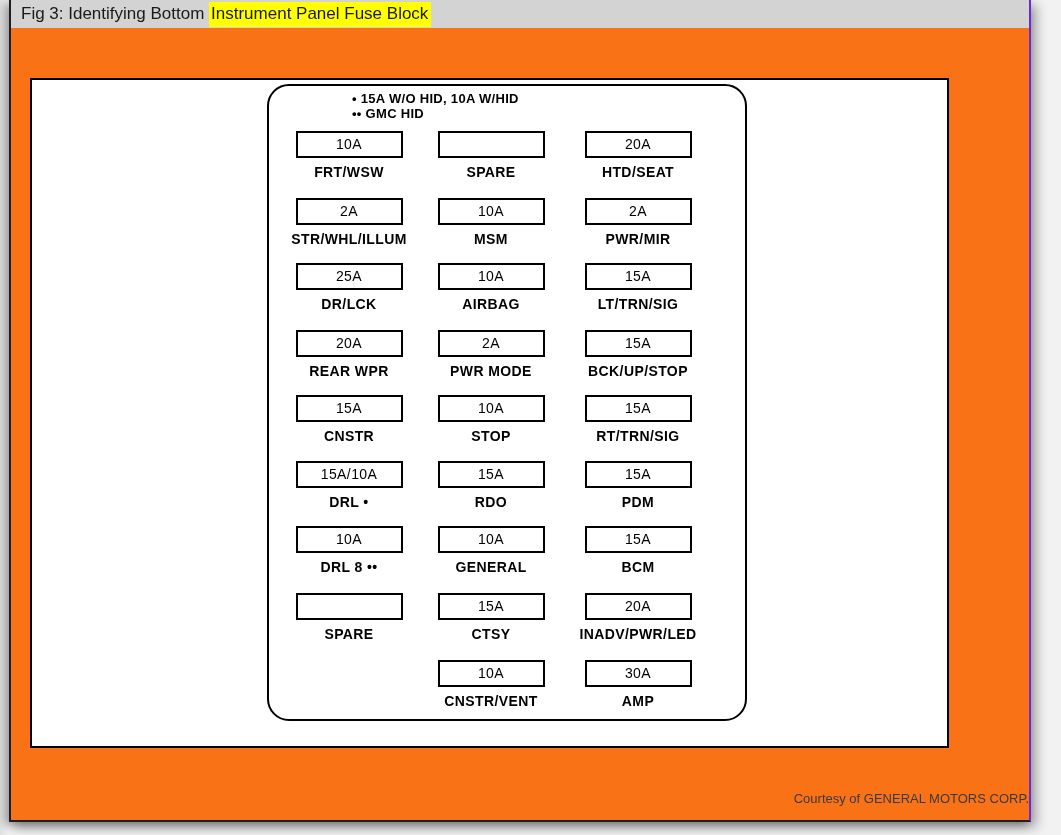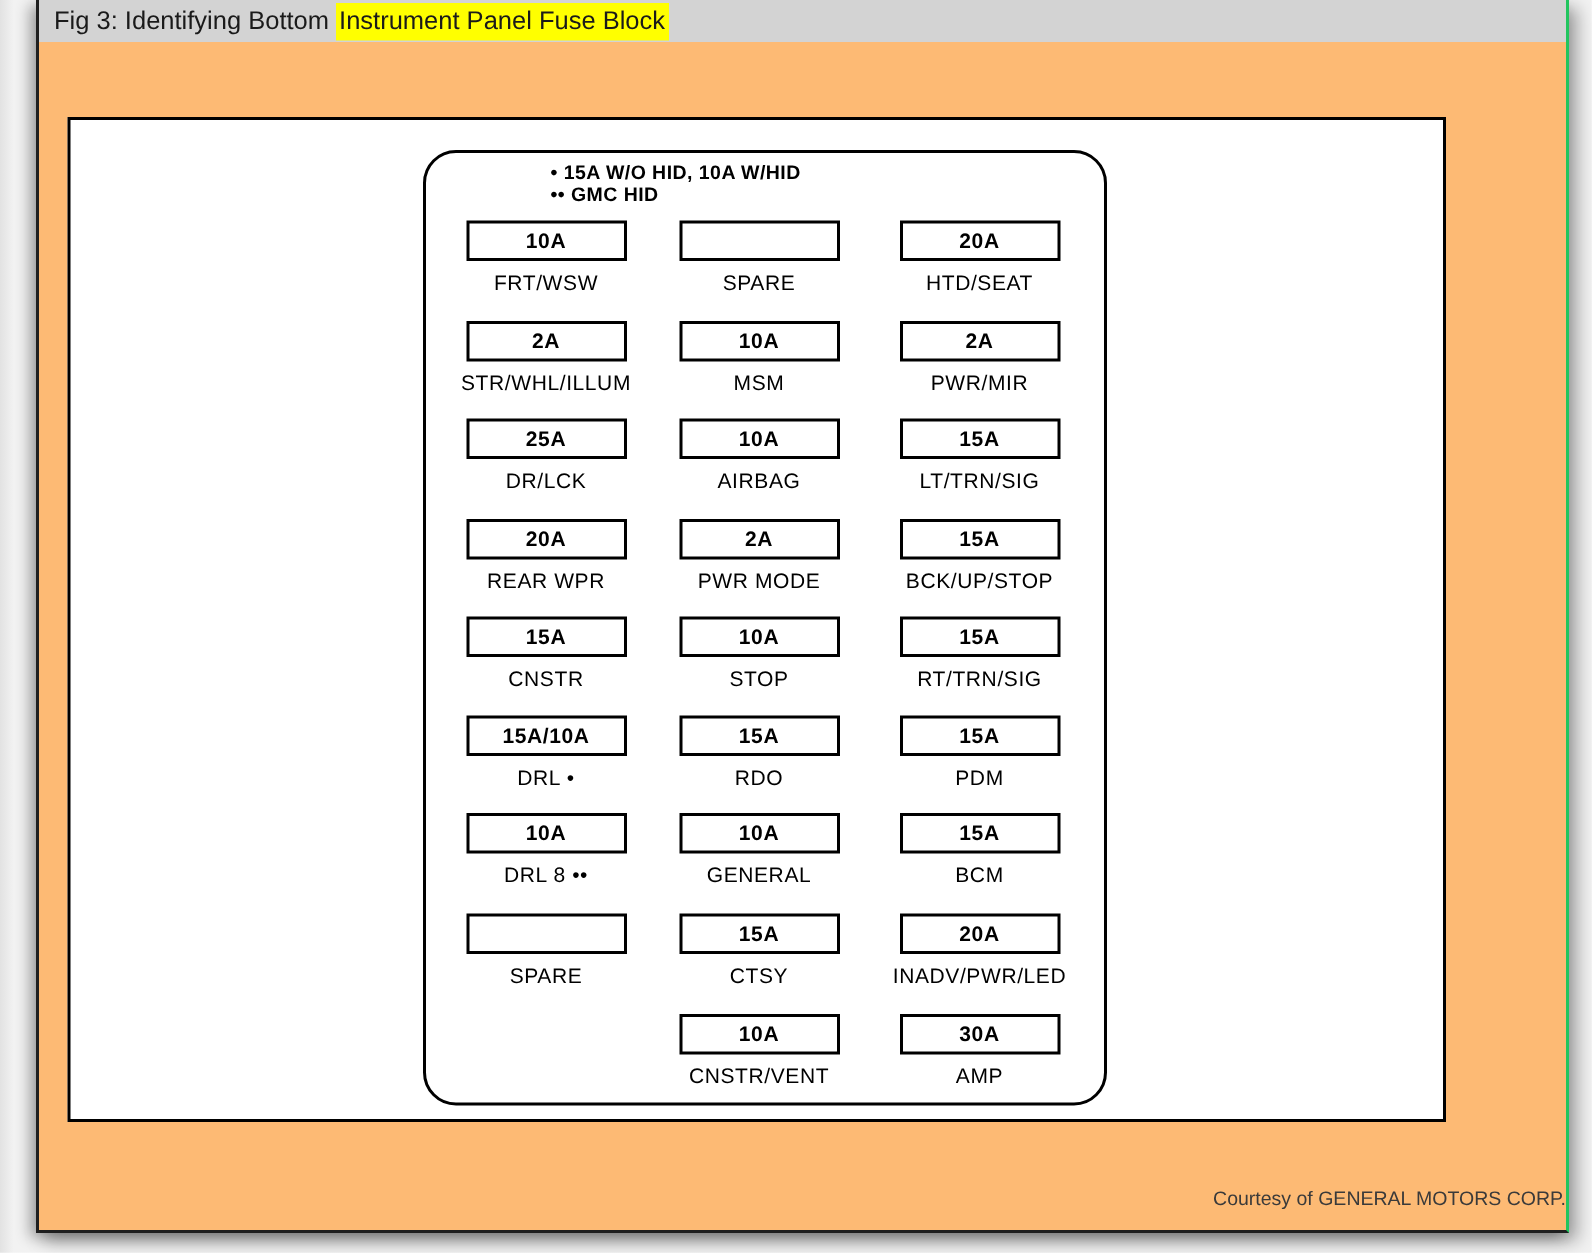--- a/index.html
+++ b/index.html
@@ -10,26 +10,25 @@
     overflow: hidden;
     background: linear-gradient(to right, #e2e2e2 0px, #f2f2f2 9px, #f2f2f2 100%);
     font-family: "Liberation Sans", sans-serif;
   }
   .page {
     position: absolute;
     left: 9px;
     top: 0;
     width: 1018px;
     height: 820px;
-    background: #fdba74;
+    background: #f97316;
     border-left: 2px solid #1f1f1f;
-    border-right: 2px solid #22c55e;
+    border-right: 2px solid #6d28d9;
     border-bottom: 2px solid #1f1f1f;
     box-shadow: -5px 3px 9px rgba(0,0,0,0.30), 5px 5px 11px rgba(0,0,0,0.35);
-    margin-left: 15px;
   }
   .titlebar {
     position: absolute;
     left: 0; top: 0;
     width: 100%;
     height: 28px;
     background: #d3d3d3;
     display: flex;
     align-items: center;
     padding-left: 10px;
@@ -47,26 +46,27 @@
     left: 19px;
     top: 78px;
     width: 915px;
     height: 666px;
     border: 2px solid #000000;
     background: #ffffff;
   }
   .fuse-panel {
     position: absolute;
     left: 235px;
-    top: 20px;
+    top: 4px;
     width: 452px;
     height: 633px;
     border: 2px solid #000000;
     border-radius: 22px;
     background: #ffffff;
+    padding-left: 24px;
   }
   .panel-notes {
     position: absolute;
     left: 83px;
     top: 5px;
     font-weight: bold;
     font-size: 13px;
     line-height: 15px;
     color: #000000;
     letter-spacing: 0.3px;
@@ -80,28 +80,28 @@
     width: 150px;
     text-align: center;
     color: #000000;
   }
   .amp-box {
     width: 103px;
     height: 23px;
     border: 2px solid #000000;
     margin: 0 auto;
     line-height: 23px;
-    font-weight: bold;
+    font-weight: normal;
     font-size: 14px;
     letter-spacing: 0.4px;
     background: #ffffff;
   }
   .fuse-label {
     margin-top: 6px;
-    font-weight: normal;
+    font-weight: bold;
     font-size: 14px;
     letter-spacing: 0.4px;
     white-space: nowrap;
   }
   .courtesy {
     position: absolute;
     left: 0;
     top: 791px;
     width: 100%;
     text-align: right;

